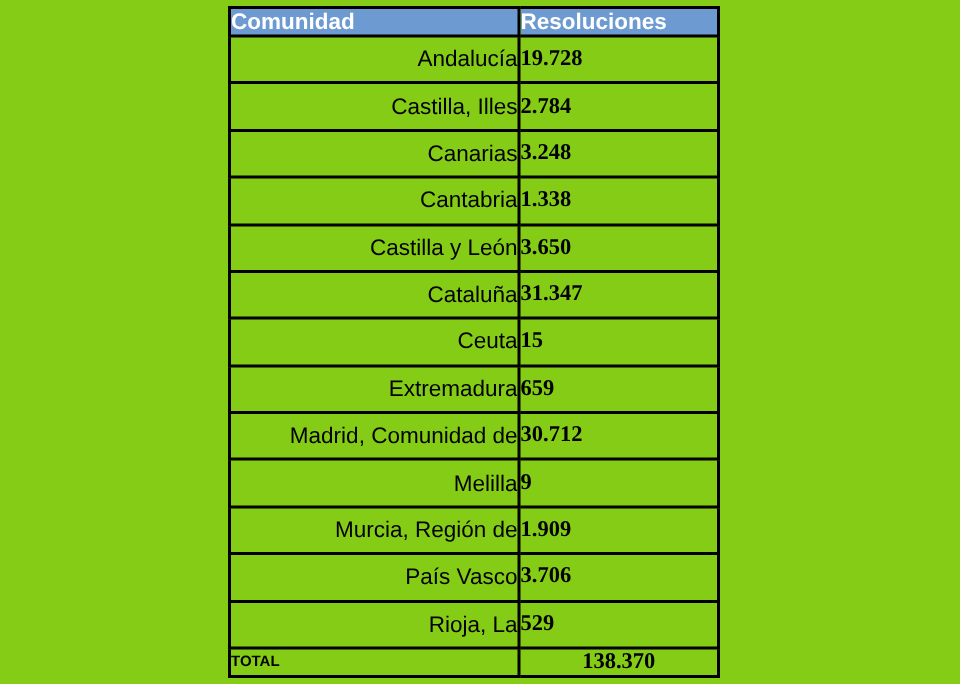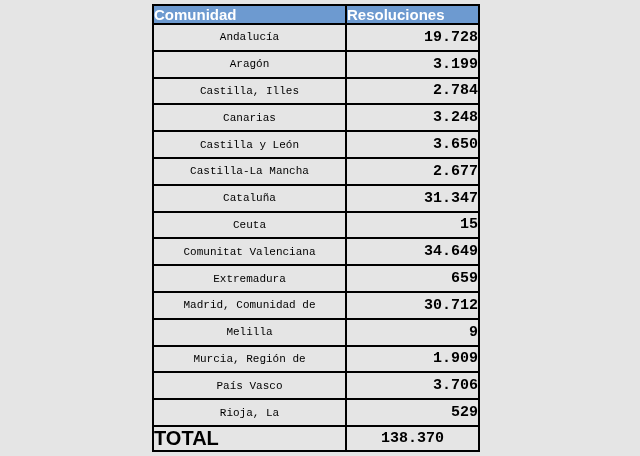--- a/index.html
+++ b/index.html
@@ -4,21 +4,21 @@
 <style>
   html, body {
     margin: 0;
     padding: 0;
     background: #ffffff;
   }
   .sheet {
     position: relative;
     width: 640px;
     height: 456px;
-    background: #e5e5e5;
+    background: #84cc16;
     overflow: hidden;
   }
   table.data-table {
     position: absolute;
     left: 152px;
     top: 4px;
     width: 326px;
     height: 448px;
     border-collapse: collapse;
     table-layout: fixed;
@@ -40,43 +40,43 @@
     font-size: 15px;
   }
   th.col-comunidad {
     text-align: left;
     padding-left: 7px;
   }
   th.col-resoluciones {
     text-align: left;
   }
   td.cell-name {
-    font-family: Liberation Mono, monospace;
-    font-size: 11px;
+    font-family: Liberation Sans, sans-serif;
+    font-size: 15px;
     color: #000000;
-    text-align: center;
+    text-align: right;
     padding-left: 6px;
   }
   td.cell-value {
-    font-family: Liberation Mono, monospace;
+    font-family: Liberation Serif, serif;
     font-size: 15px;
     font-weight: bold;
     color: #000000;
-    text-align: right;
+    text-align: left;
   }
   td.total-label {
     font-family: "Liberation Sans", sans-serif;
-    font-size: 20px;
+    font-size: 10px;
     font-weight: bold;
     color: #000000;
     text-align: left;
     padding-left: 6px;
   }
   td.total-value {
-    font-family: Liberation Mono, monospace;
+    font-family: Liberation Serif, serif;
     font-size: 15px;
     font-weight: bold;
     color: #000000;
     text-align: center;
   }
 </style>
 </head>
 <body>
 
 <div class="sheet">
@@ -90,50 +90,42 @@
         <th class="col-comunidad">Comunidad</th>
         <th class="col-resoluciones">Resoluciones</th>
       </tr>
     </thead>
     <tbody>
         <tr>
           <td class="cell-name">Andalucía</td>
           <td class="cell-value">19.728</td>
         </tr>
         <tr>
-          <td class="cell-name">Aragón</td>
-          <td class="cell-value">3.199</td>
-        </tr>
-        <tr>
           <td class="cell-name">Castilla, Illes</td>
           <td class="cell-value">2.784</td>
         </tr>
         <tr>
           <td class="cell-name">Canarias</td>
           <td class="cell-value">3.248</td>
         </tr>
         <tr>
+          <td class="cell-name">Cantabria</td>
+          <td class="cell-value">1.338</td>
+        </tr>
+        <tr>
           <td class="cell-name">Castilla y León</td>
           <td class="cell-value">3.650</td>
-        </tr>
-        <tr>
-          <td class="cell-name">Castilla-La Mancha</td>
-          <td class="cell-value">2.677</td>
         </tr>
         <tr>
           <td class="cell-name">Cataluña</td>
           <td class="cell-value">31.347</td>
         </tr>
         <tr>
           <td class="cell-name">Ceuta</td>
           <td class="cell-value">15</td>
-        </tr>
-        <tr>
-          <td class="cell-name">Comunitat Valenciana</td>
-          <td class="cell-value">34.649</td>
         </tr>
         <tr>
           <td class="cell-name">Extremadura</td>
           <td class="cell-value">659</td>
         </tr>
         <tr>
           <td class="cell-name">Madrid, Comunidad de</td>
           <td class="cell-value">30.712</td>
         </tr>
         <tr>

